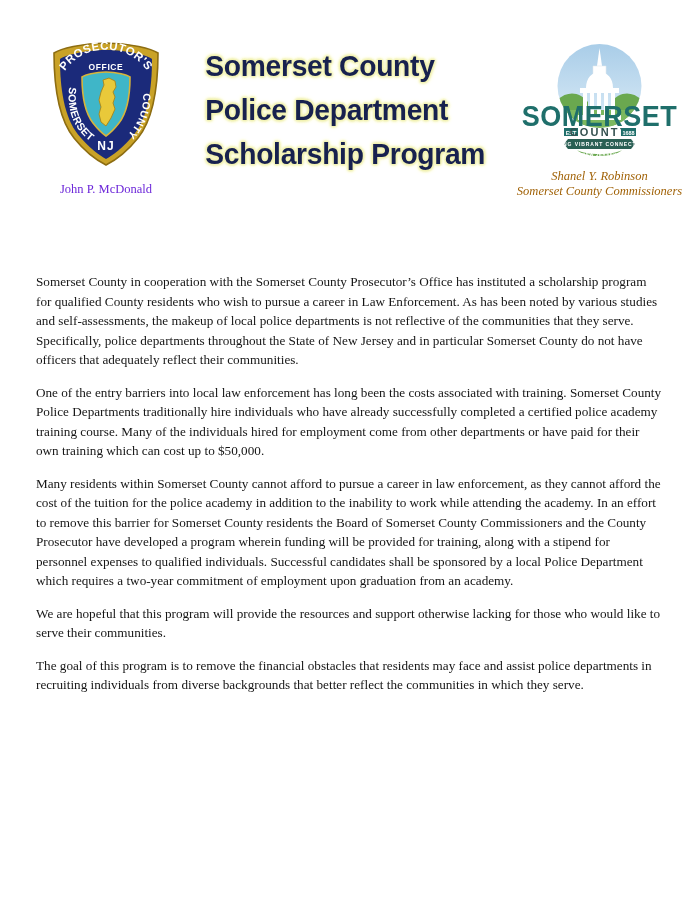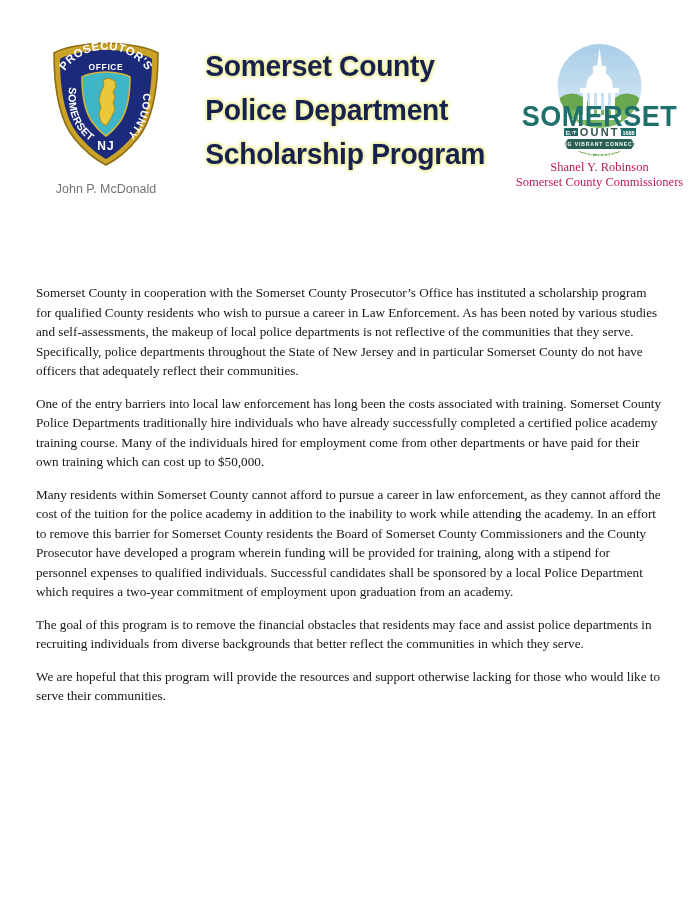--- a/index.html
+++ b/index.html
@@ -39,24 +39,24 @@
     text-align: center;
   }
   .badge-wrap {
     width: 120px;
     height: 128px;
     margin: 0 auto;
     position: relative;
   }
   .badge-caption {
     margin-top: 14px;
-    font-family: Liberation Sans, sans-serif;
+    font-family: Liberation Serif, serif;
     font-size: 12.5px;
     line-height: 15px;
-    color: #737373;
+    color: #6d28d9;
   }
 
   
   .title-block {
     position: absolute;
     left: 196px;
     top: 44px;
     width: 310px;
   }
   .title-line {
@@ -86,31 +86,33 @@
     width: 199px;
     text-align: center;
   }
   .logo-wrap {
     width: 155px;
     height: 120px;
     margin: 0 auto;
     position: relative;
   }
   .logo-caption {
+    margin-top: 9px;
     font-family: "Liberation Serif", serif;
     font-size: 12.5px;
     line-height: 15px;
-    color: #be185d;
+    color: #a16207;
+    font-style: italic;
   }
 
   
   .body-text {
     position: absolute;
     left: 36px;
-    top: 283px;
+    top: 272px;
     width: 626px;
   }
   .para {
     font-family: "Liberation Serif", serif;
     font-size: 13.2px;
     line-height: 19.5px;
     color: #151515;
     margin: 0 0 13px 0;
     text-align: left;
   }
@@ -230,17 +232,17 @@
         <div>Somerset County Commissioners</div>
       </div>
     </div>
 
   </div>
 
   <div class="body-text">
     <p class="para">Somerset County in cooperation with the Somerset County Prosecutor’s Office has instituted a scholarship program for qualified County residents who wish to pursue a career in Law Enforcement. As has been noted by various studies and self-assessments, the makeup of local police departments is not reflective of the communities that they serve. Specifically, police departments throughout the State of New Jersey and in particular Somerset County do not have officers that adequately reflect their communities.</p>
     <p class="para">One of the entry barriers into local law enforcement has long been the costs associated with training. Somerset County Police Departments traditionally hire individuals who have already successfully completed a certified police academy training course. Many of the individuals hired for employment come from other departments or have paid for their own training which can cost up to $50,000.</p>
     <p class="para">Many residents within Somerset County cannot afford to pursue a career in law enforcement, as they cannot afford the cost of the tuition for the police academy in addition to the inability to work while attending the academy. In an effort to remove this barrier for Somerset County residents the Board of Somerset County Commissioners and the County Prosecutor have developed a program wherein funding will be provided for training, along with a stipend for personnel expenses to qualified individuals. Successful candidates shall be sponsored by a local Police Department which requires a two-year commitment of employment upon graduation from an academy.</p>
+    <p class="para">We are hopeful that this program will provide the resources and support otherwise lacking for those who would like to serve their communities.</p>
     <p class="para">The goal of this program is to remove the financial obstacles that residents may face and assist police departments in recruiting individuals from diverse backgrounds that better reflect the communities in which they serve.</p>
-    <p class="para">We are hopeful that this program will provide the resources and support otherwise lacking for those who would like to serve their communities.</p>
   </div>
 
 </div>
 
 </body></html>

